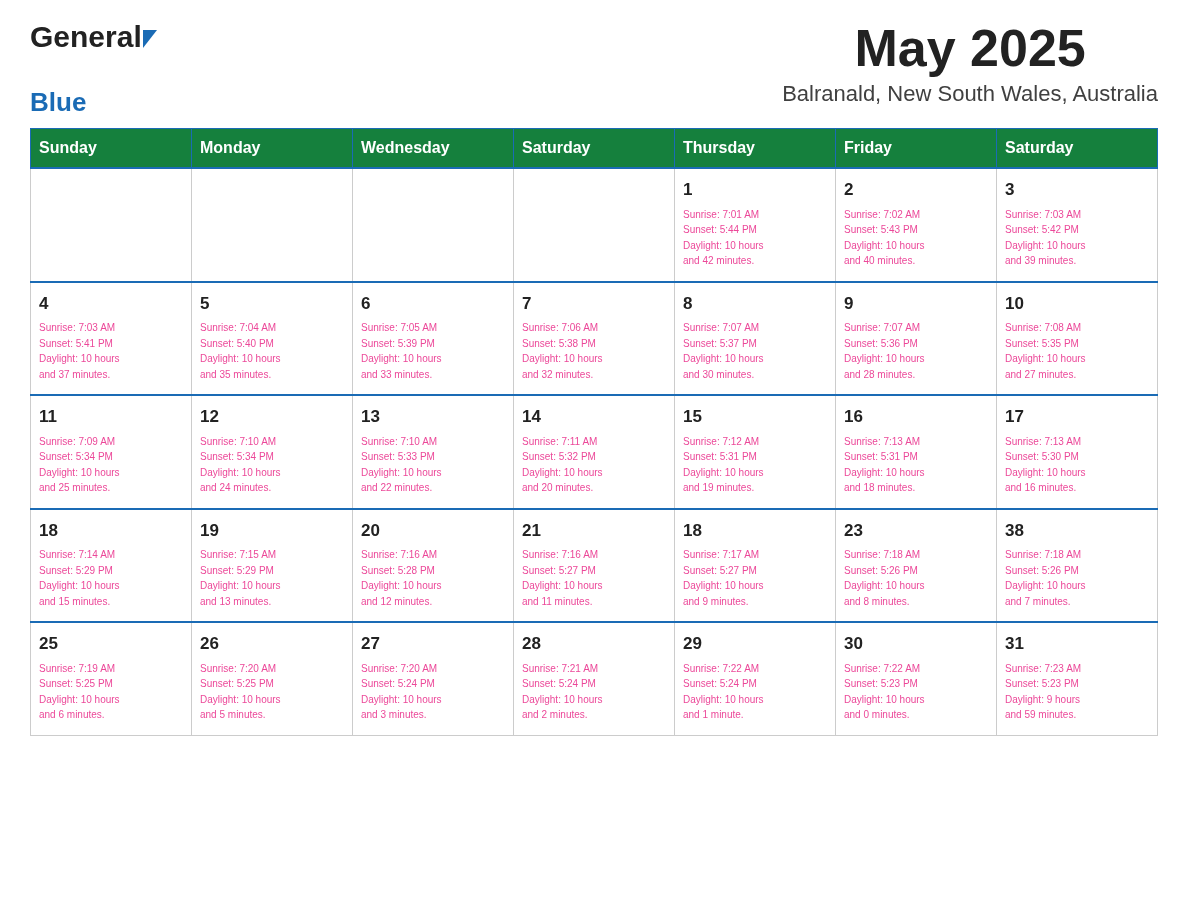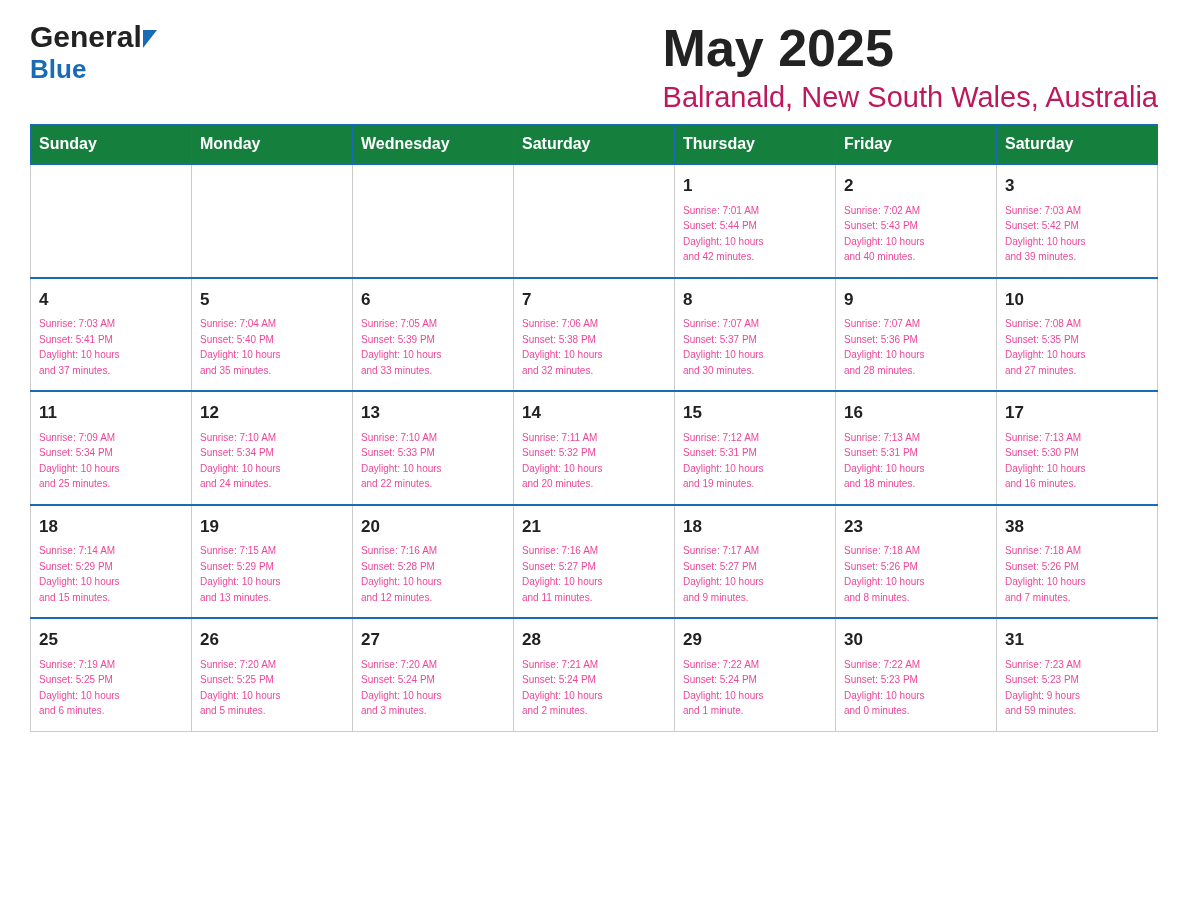--- a/index.html
+++ b/index.html
@@ -14,33 +14,34 @@
     .header {
       display: flex;
       justify-content: space-between;
       align-items: flex-start;
       margin-bottom: 10px;
     }
     .logo {
       display: flex;
       flex-direction: column;
       align-items: flex-start;
+      gap: 33px;
     }
     .title-block {
-      text-align: left;
+      text-align: center;
     }
     .month-title {
       font-size: 52px;
       font-weight: bold;
       color: #222;
       line-height: 1.1;
     }
     .location-title {
-      font-size: 29px;
-      color: #be185d;
+      font-size: 22px;
+      color: #404040;
       margin-top: 4px;
     }
     .calendar {
       width: 100%;
       border-collapse: collapse;
       margin-top: 10px;
     }
     .calendar th {
       background-color: #15803d;
       color: #fff;

